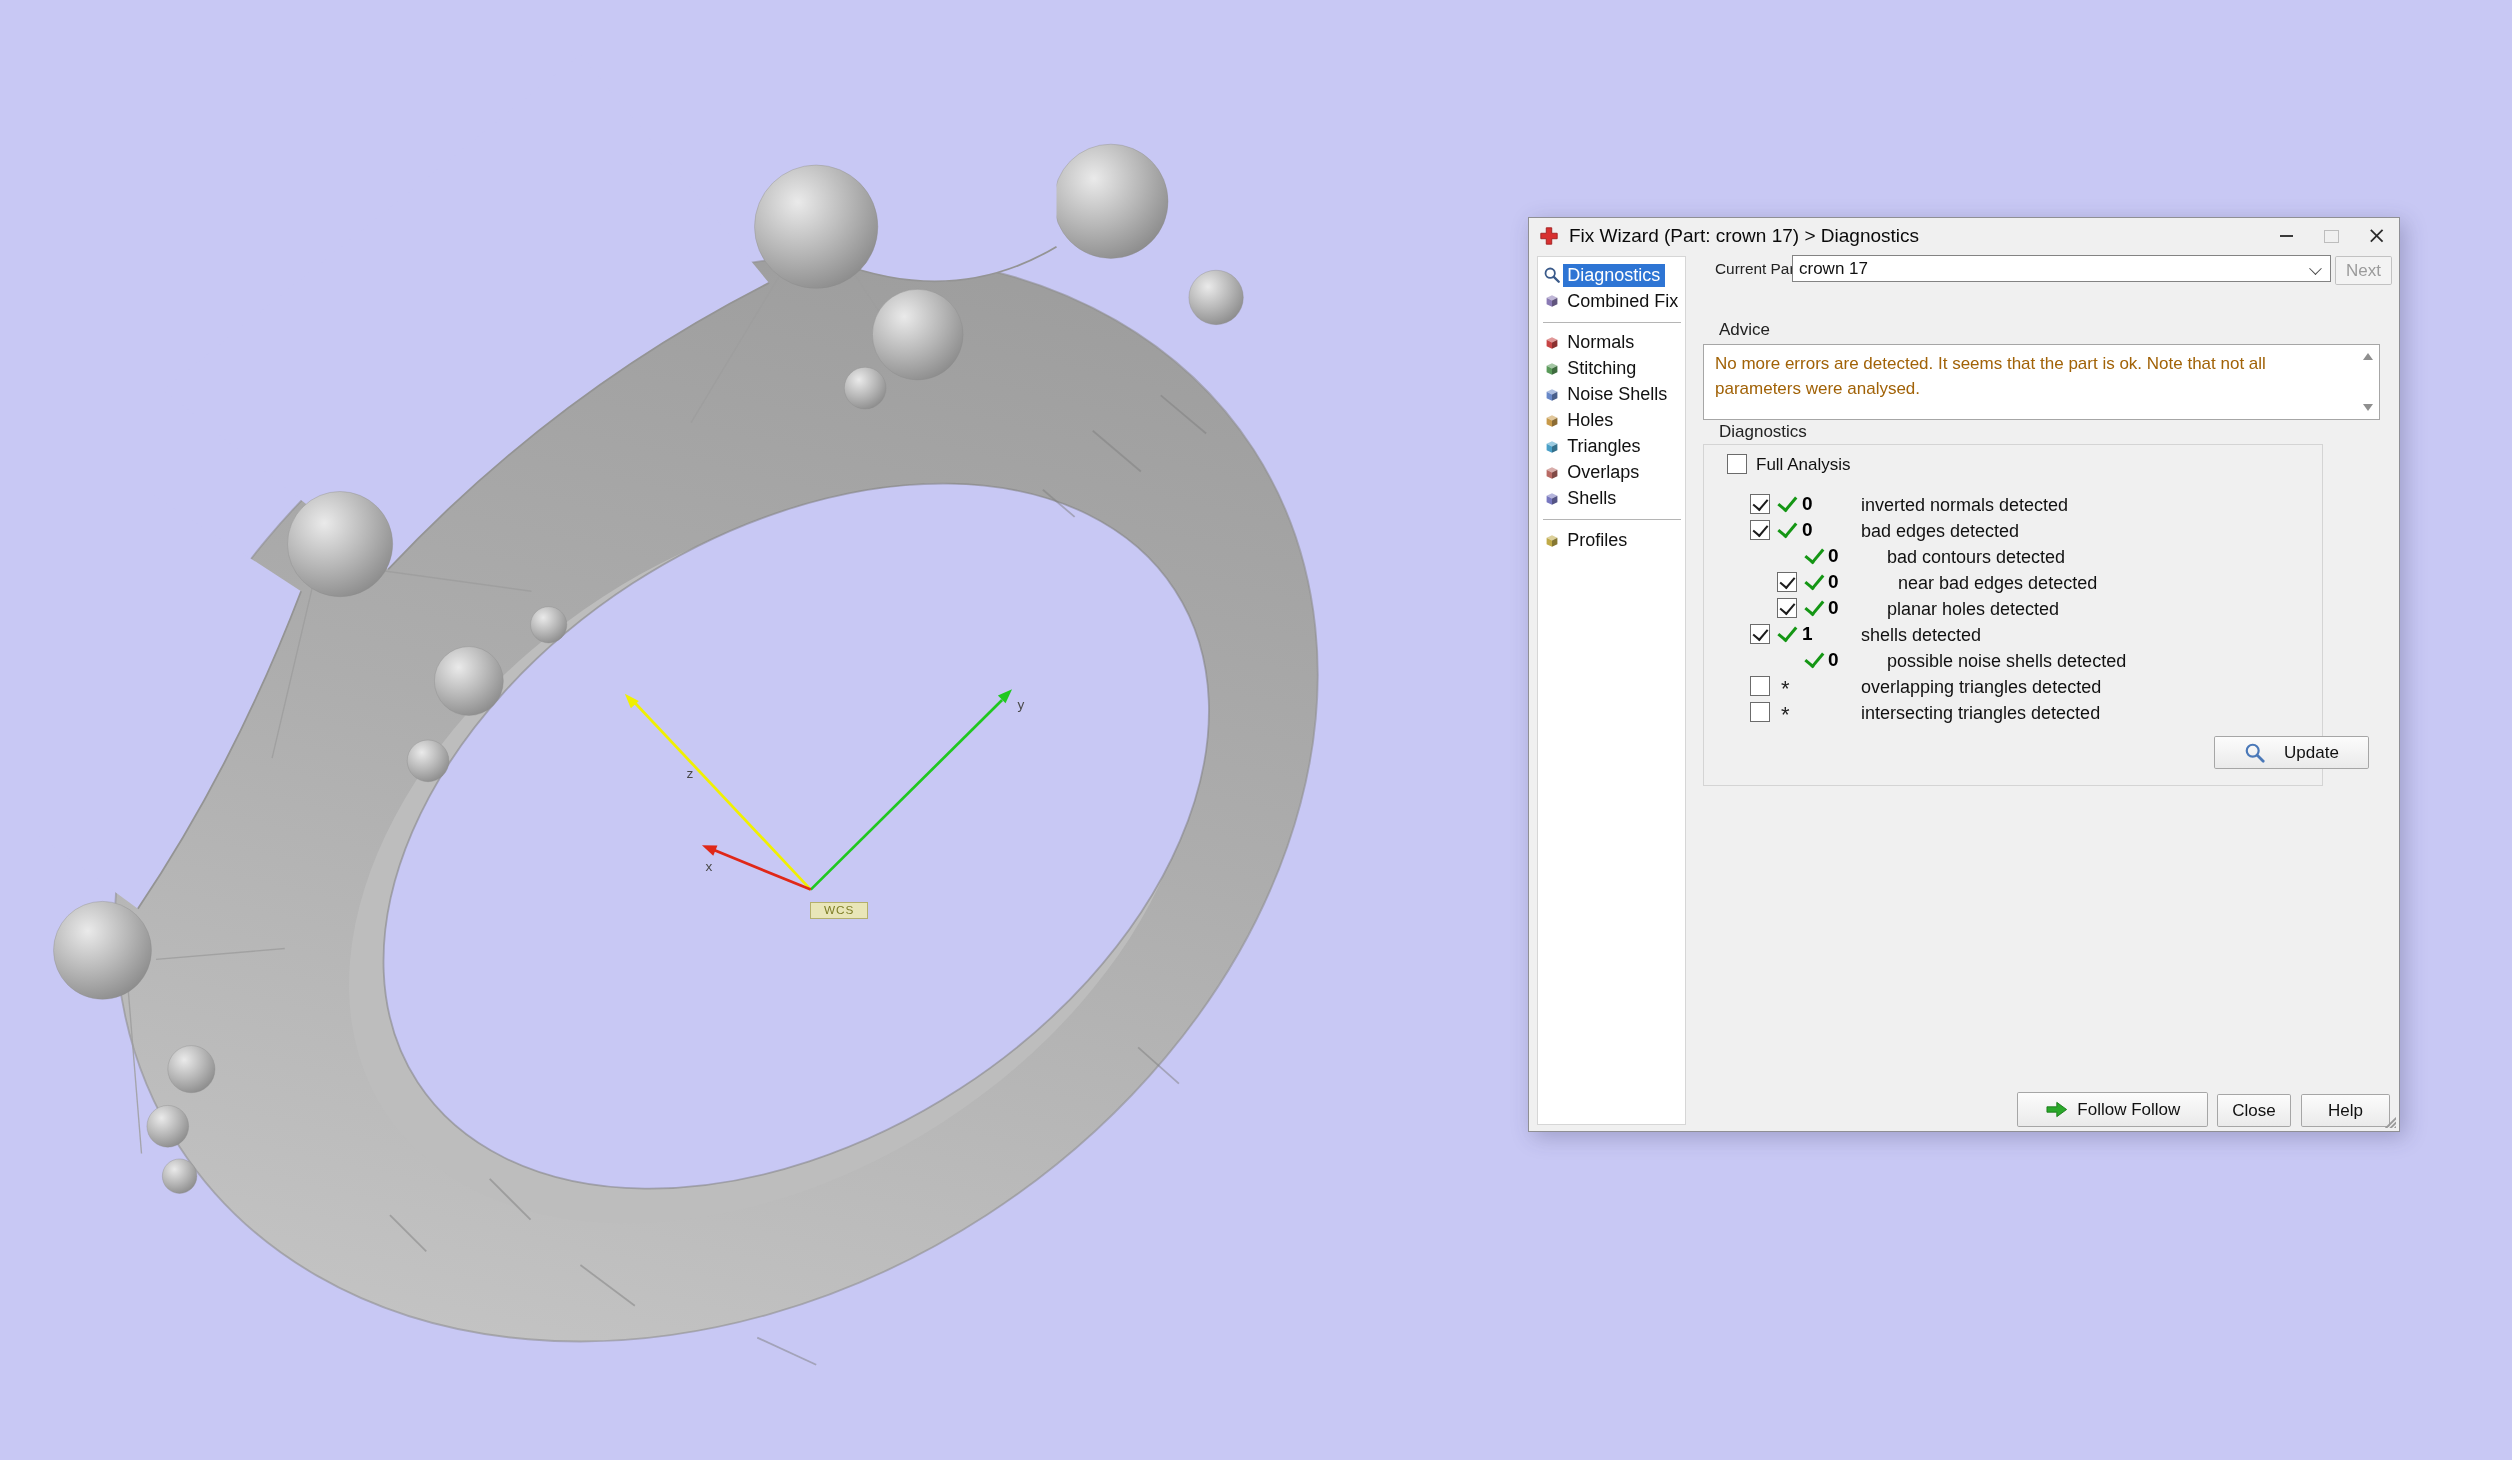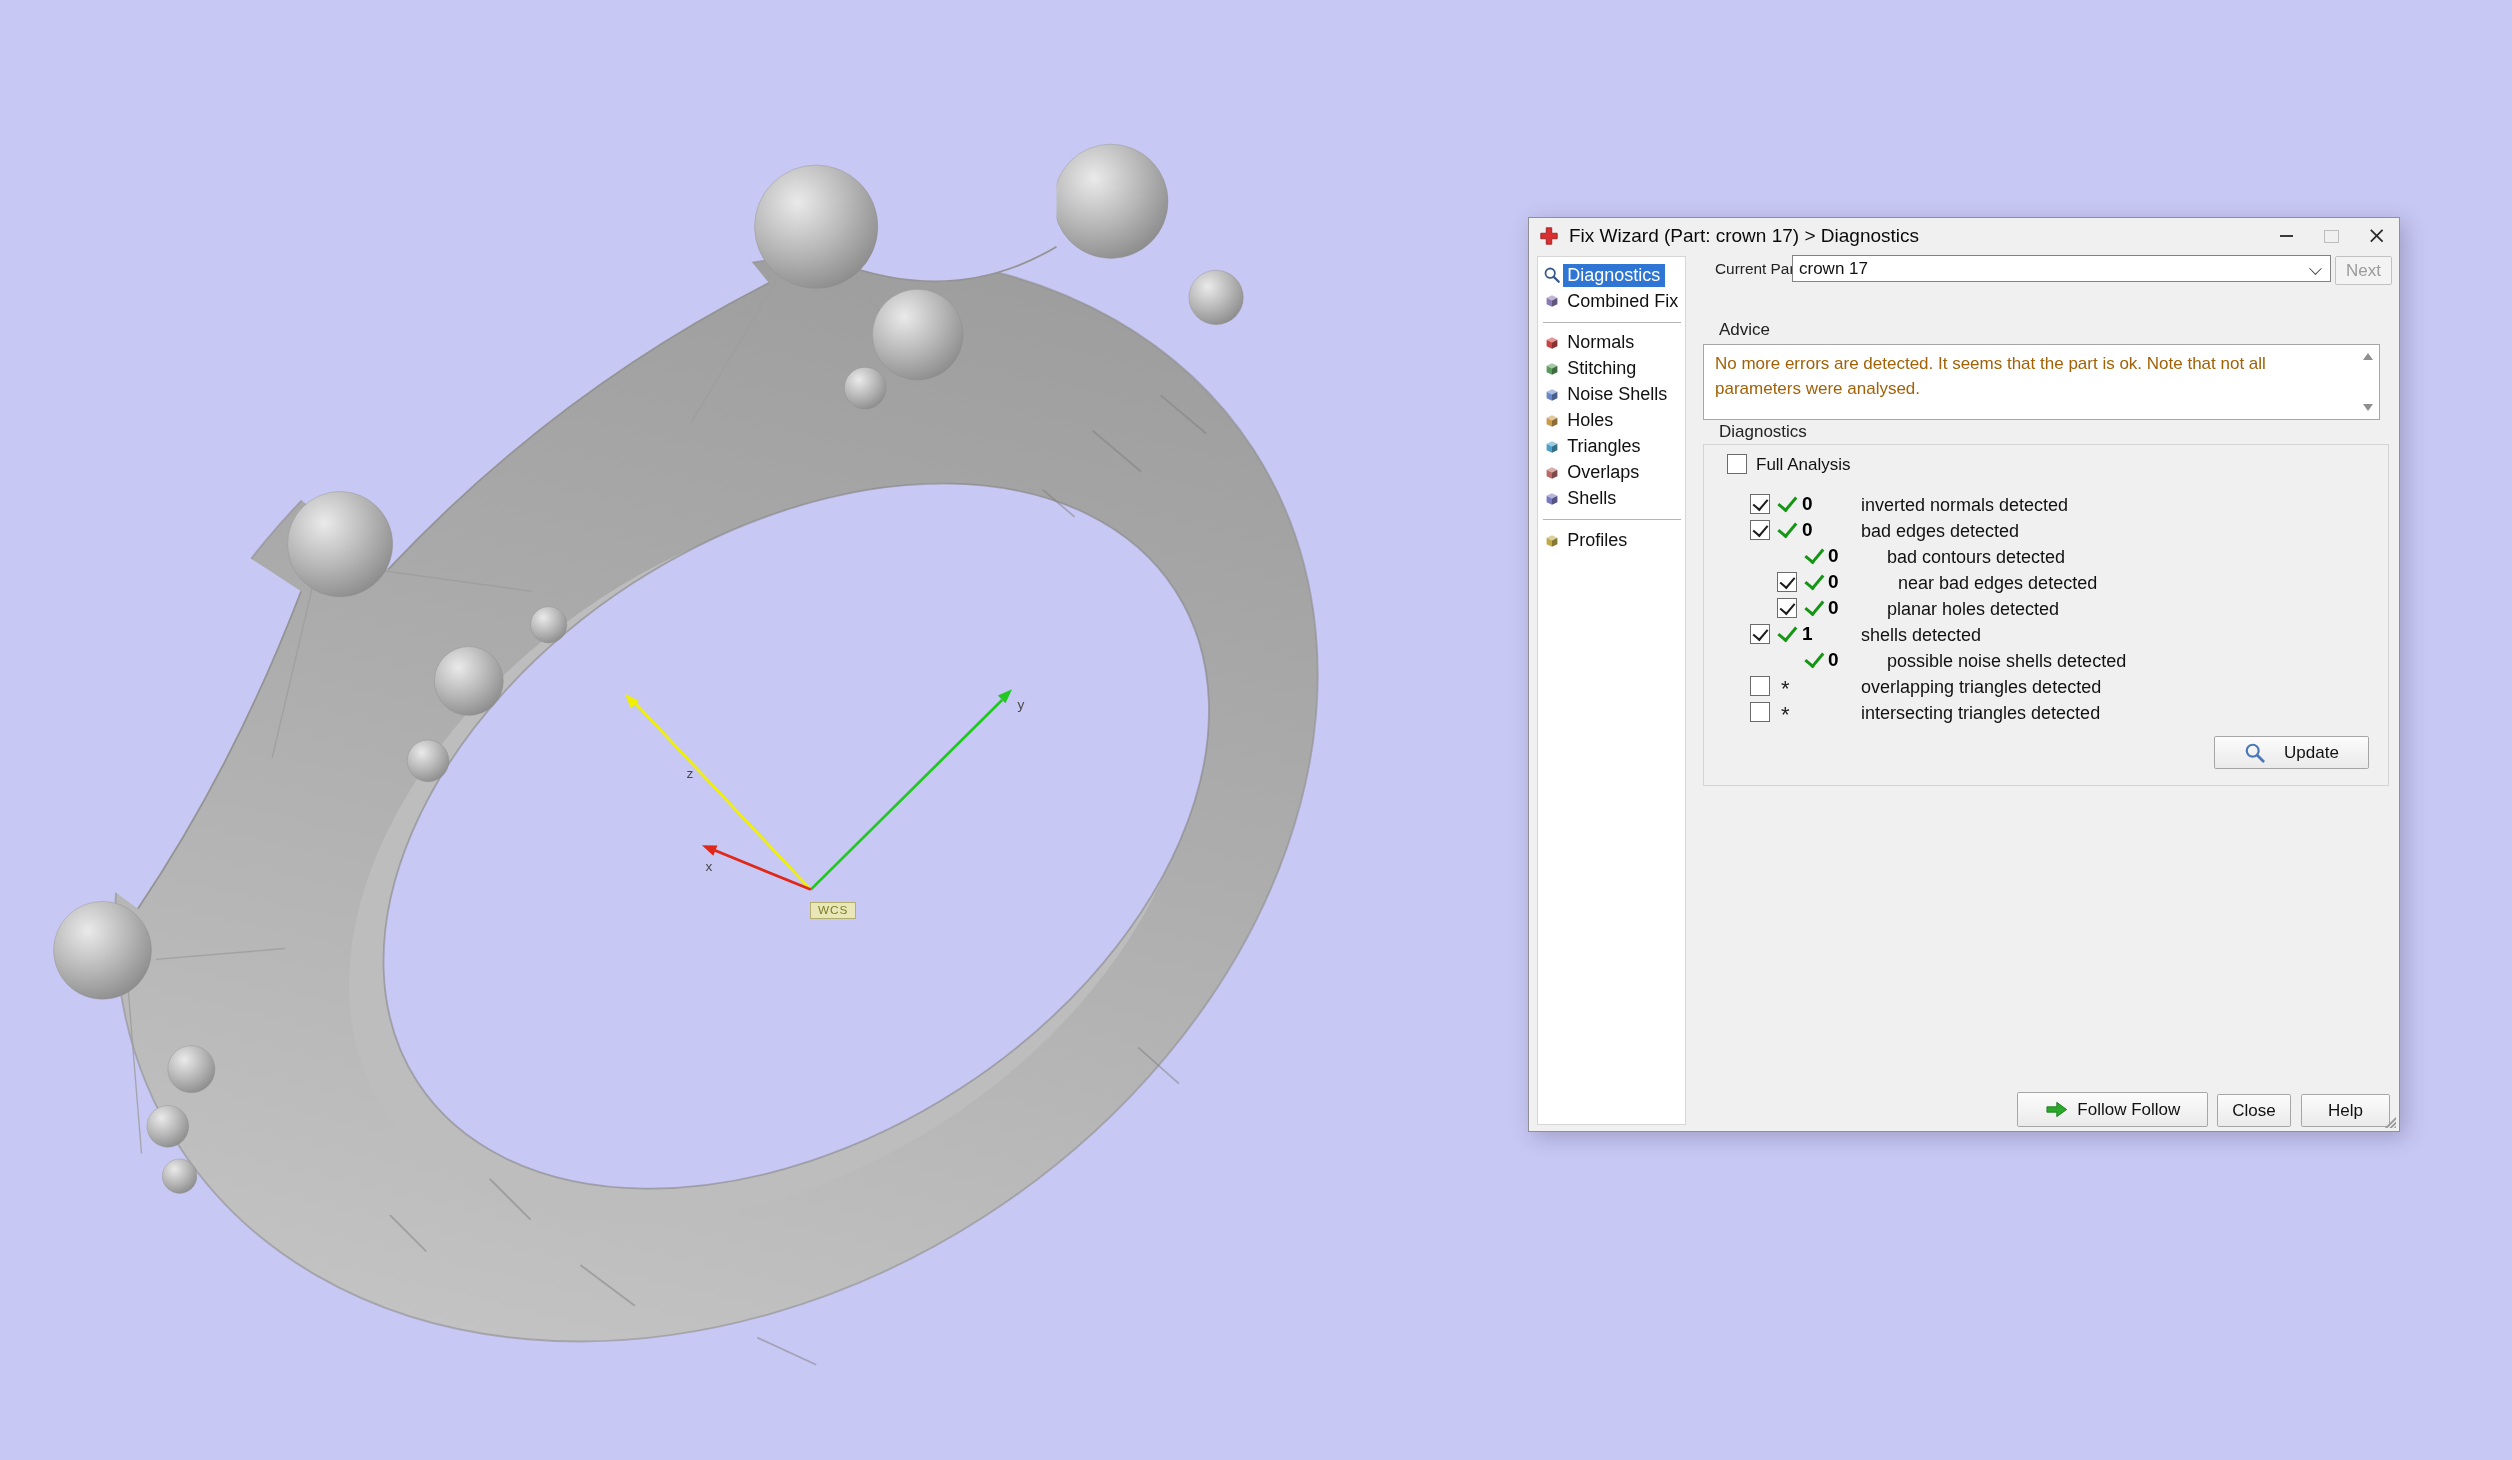--- a/index.html
+++ b/index.html
@@ -4,21 +4,21 @@
 <style>
   html,body{margin:0;padding:0;background:#b9b9e8;}
   .stage{position:relative;width:2512px;height:1460px;overflow:hidden;
          background:#c8c8f4;font-family:"Liberation Sans",sans-serif;}
   svg{display:block;}
 
   
   .viewport{position:absolute;left:0;top:0;width:2512px;height:1460px;}
   .wcs-tag{position:absolute;left:810px;top:902px;font-size:11.8px;letter-spacing:0.9px;
            color:#7d7d26;background:rgba(236,232,178,.92);border:0.9px solid #b4b06c;
-           padding:0 7px;line-height:14.5px;}
+           padding:0 13px;line-height:14.5px;}
 
   
   .dialog{position:absolute;left:1528px;top:217px;width:872px;height:915px;
           background:#f0f0f0;border:0.9px solid #8f8f94;box-sizing:border-box;
           box-shadow:4.5px 5.4px 20px rgba(50,50,90,.28);font-size:19px;color:#111;}
   .titlebar{position:absolute;left:0;top:0;right:0;height:36px;display:flex;align-items:center;
             background:#f0f0f0;}
   .app-icon{margin-left:9px;width:22px;height:22px;display:flex;align-items:center;justify-content:center;}
   .title-text{margin-left:9px;font-size:19px;color:#0a0a0a;white-space:nowrap;}
   .win-controls{margin-left:auto;display:flex;height:100%;}
@@ -52,21 +52,21 @@
   .sec-head{position:absolute;font-size:17px;color:#222;}
   .advice-box{position:absolute;left:174px;top:126px;width:677px;height:76px;background:#fff;
               border:0.9px solid #a6a6a6;box-sizing:border-box;}
   .advice-text{position:absolute;left:11px;top:7.3px;right:31px;font-size:17px;line-height:1.45;color:#a16207;}
   .tri-up{position:absolute;right:6.3px;top:8.2px;width:0;height:0;border-left:5.4px solid transparent;
           border-right:5.4px solid transparent;border-bottom:7.3px solid #8f8f8f;}
   .tri-down{position:absolute;right:6.3px;bottom:8.2px;width:0;height:0;border-left:5.4px solid transparent;
             border-right:5.4px solid transparent;border-top:7.3px solid #8f8f8f;}
 
   
-  .groupbox{position:absolute;left:174px;top:226px;width:686px;height:342px;
+  .groupbox{position:absolute;left:174px;top:226px;width:620px;height:342px;
             border:0.9px solid #d4d4d4;box-sizing:border-box;}
   .cb{position:absolute;width:20px;height:20px;background:#fff;border:0.9px solid #6b6b6b;box-sizing:border-box;}
   .cb.on::after{content:"";position:absolute;left:4.5px;top:0.9px;width:7.3px;height:11.8px;
                 border:solid #1c1c1c;border-width:0 2.7px 2.7px 0;transform:rotate(40deg);}
   .fa-label{position:absolute;left:52px;top:10px;font-size:17px;color:#111;}
   .rows{position:absolute;left:0;top:46px;right:0;}
   .diag-row{position:relative;height:26px;}
   .diag-row .cb{top:2.7px;}
   .gchk{position:absolute;top:0;width:23.6px;height:23.6px;}
   .gchk::after{content:"";position:absolute;left:5.4px;top:1.8px;width:8.2px;height:14.5px;

